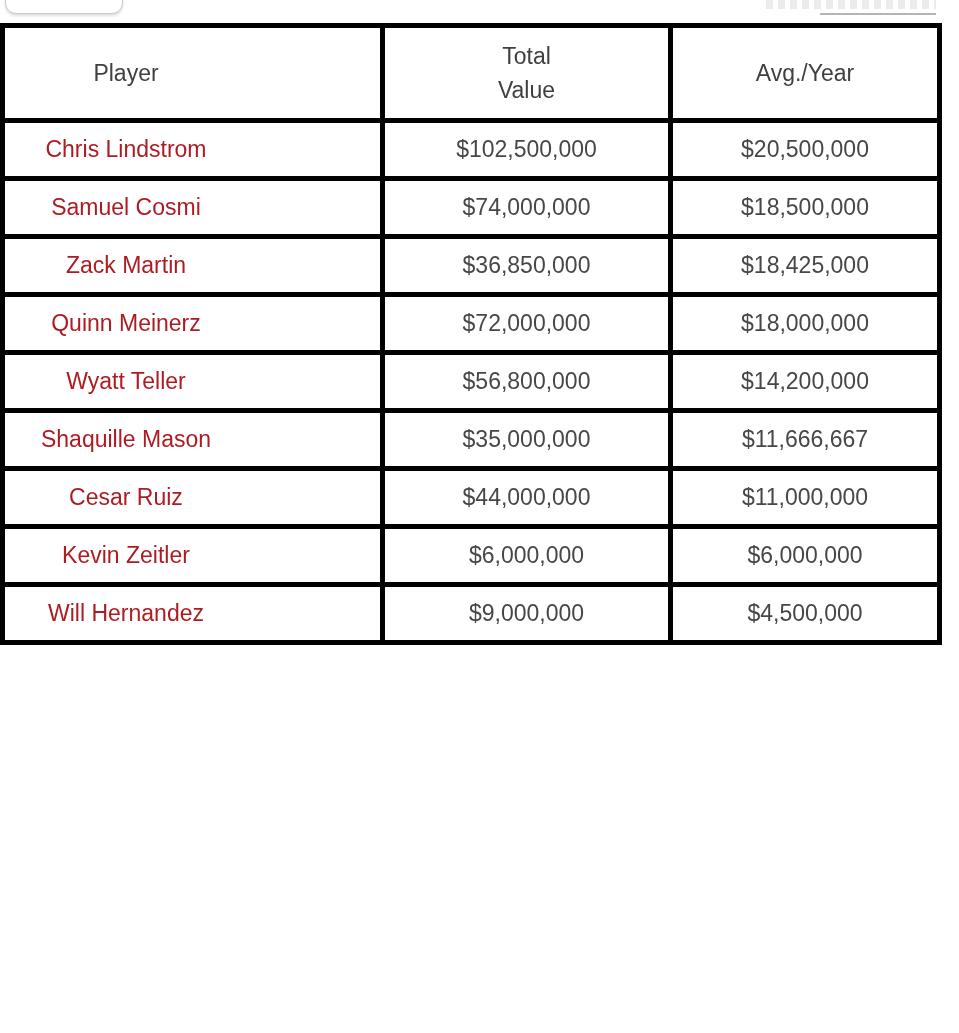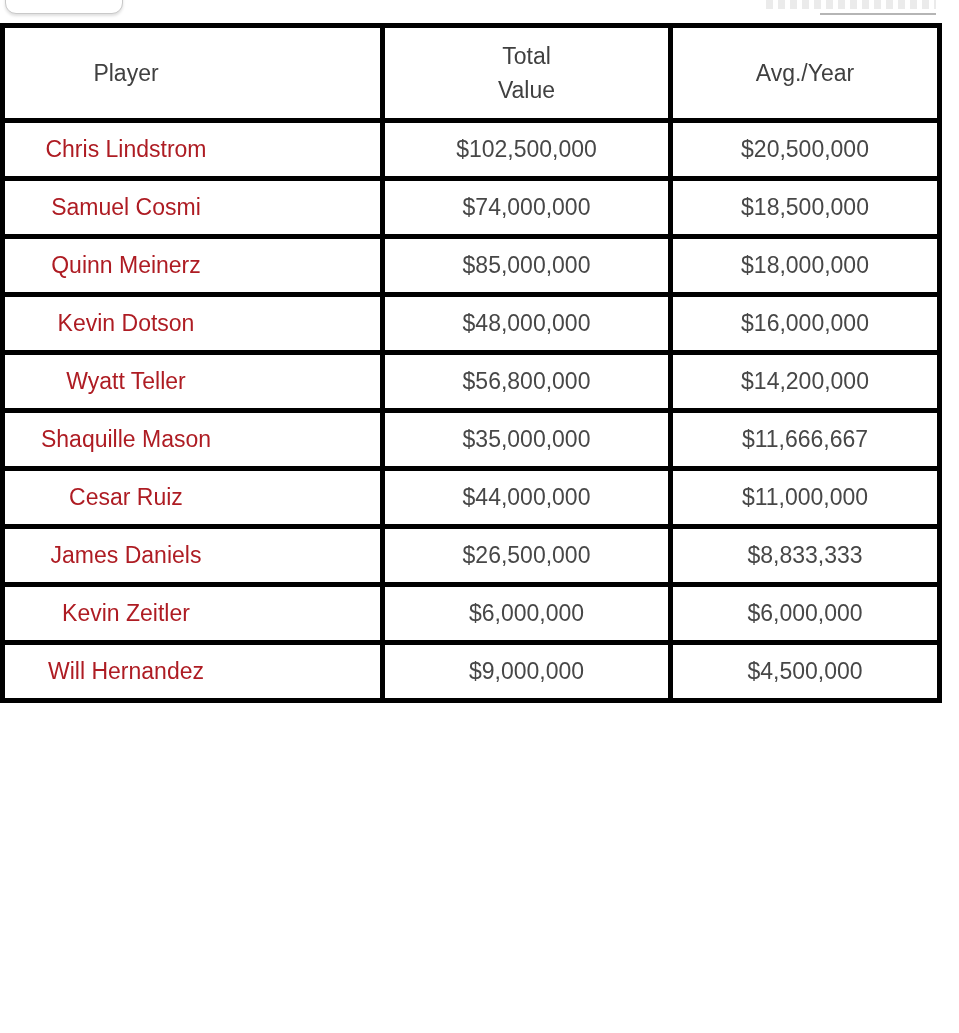--- a/index.html
+++ b/index.html
@@ -80,36 +80,36 @@
 
 
   <tr>
     <td class="player player-pad">
       <a>Samuel Cosmi</a>
     </td>
     <td>$74,000,000</td>
     <td>$18,500,000</td>
   </tr>
 
+  <tr>
+    <td class="player player-pad">
+      <a>Zack Martin</a>
+    </td>
+    <td>$36,850,000</td>
+    <td>$18,425,000</td>
+  </tr>
 
   <tr>
     <td class="player player-pad">
       <a>Quinn Meinerz</a>
     </td>
-    <td>$85,000,000</td>
+    <td>$72,000,000</td>
     <td>$18,000,000</td>
   </tr>
 
-  <tr>
-    <td class="player player-pad">
-      <a>Kevin Dotson</a>
-    </td>
-    <td>$48,000,000</td>
-    <td>$16,000,000</td>
-  </tr>
 
   <tr>
     <td class="player player-pad">
       <a>Wyatt Teller</a>
     </td>
     <td>$56,800,000</td>
     <td>$14,200,000</td>
   </tr>
 
   <tr>
@@ -122,27 +122,20 @@
 
   <tr>
     <td class="player player-pad">
       <a>Cesar Ruiz</a>
     </td>
     <td>$44,000,000</td>
     <td>$11,000,000</td>
   </tr>
 
 
-  <tr>
-    <td class="player player-pad">
-      <a>James Daniels</a>
-    </td>
-    <td>$26,500,000</td>
-    <td>$8,833,333</td>
-  </tr>
 
 
 
 
   <tr>
     <td class="player player-pad">
       <a>Kevin Zeitler</a>
     </td>
     <td>$6,000,000</td>
     <td>$6,000,000</td>

